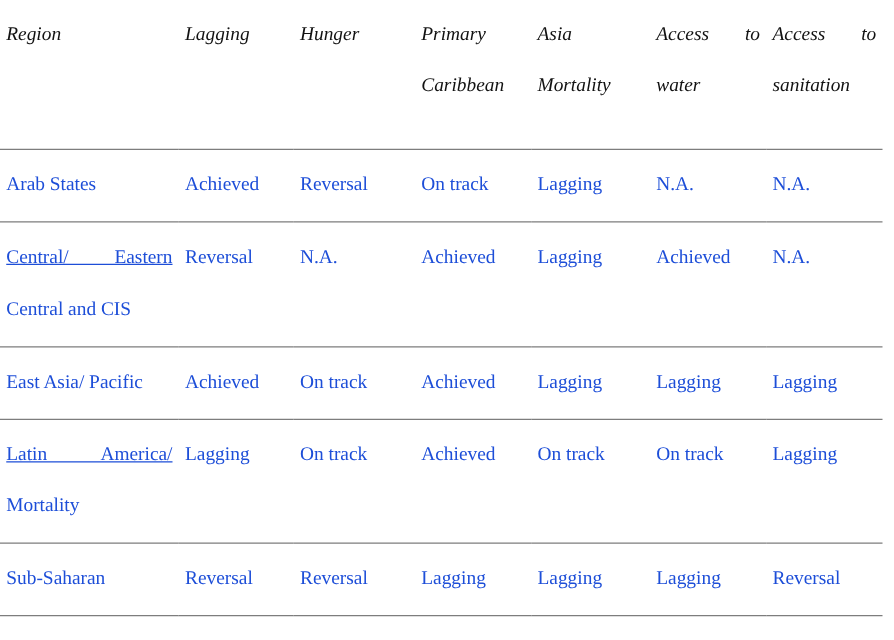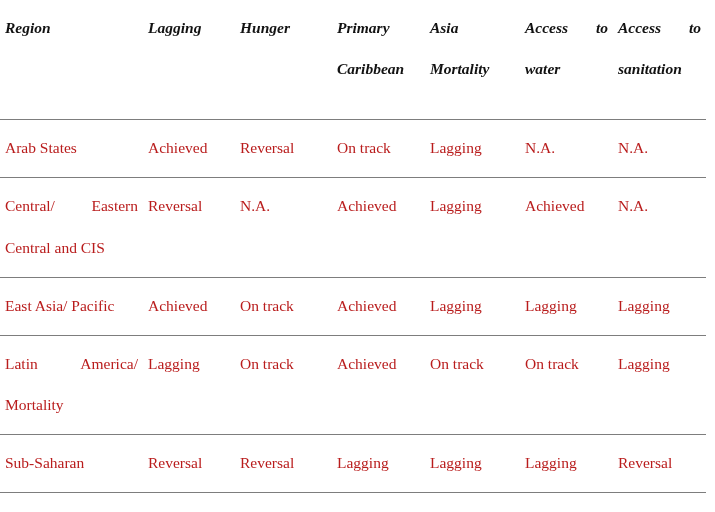--- a/index.html
+++ b/index.html
@@ -29,21 +29,21 @@
   }
   table.mdg-table col.c-region      { width: 143px; }
   table.mdg-table col.c-poverty     { width: 92px; }
   table.mdg-table col.c-hunger      { width: 97px; }
   table.mdg-table col.c-education   { width: 93px; }
   table.mdg-table col.c-mortality   { width: 95px; }
   table.mdg-table col.c-water       { width: 93px; }
   table.mdg-table col.c-sanitation  { width: 93px; }
 
   thead th {
-    font-weight: bold;
+    font-weight: normal;
     font-style: italic;
     font-size: 15.5px;
     text-align: left;
     vertical-align: top;
     padding: 7px 5px 30px 5px;
     line-height: 2.65;
     border: none;
     color: #121212;
   }
   thead th .hdr {
@@ -61,31 +61,32 @@
   }
 
   tbody tr {
     border-bottom: 1.3px solid #7d7d7d;
   }
   tbody td {
     vertical-align: top;
     padding: 7px 5px 8px 5px;
     line-height: 2.7;
     font-size: 15.5px;
-    color: #b91c1c;
+    color: #1d4ed8;
     text-align: left;
     white-space: nowrap;
   }
   tbody td.region {
     white-space: normal;
   }
   tbody td.region .justified {
     display: block;
     text-align: justify;
     text-align-last: justify;
+    text-decoration: underline;
   }
   tbody td.region .plain {
     display: block;
     text-align: left;
   }
   tbody tr.tall td {
     padding-bottom: 8px;
   }
   tbody tr:last-child {
     border-bottom: 1.3px solid #7d7d7d;

